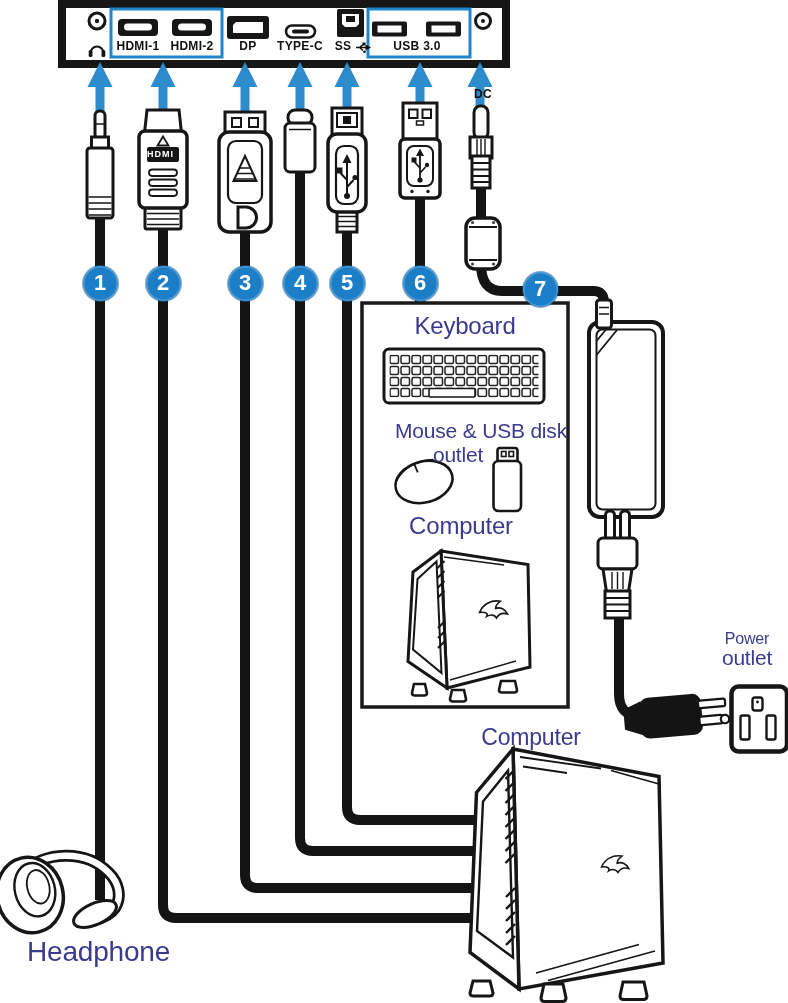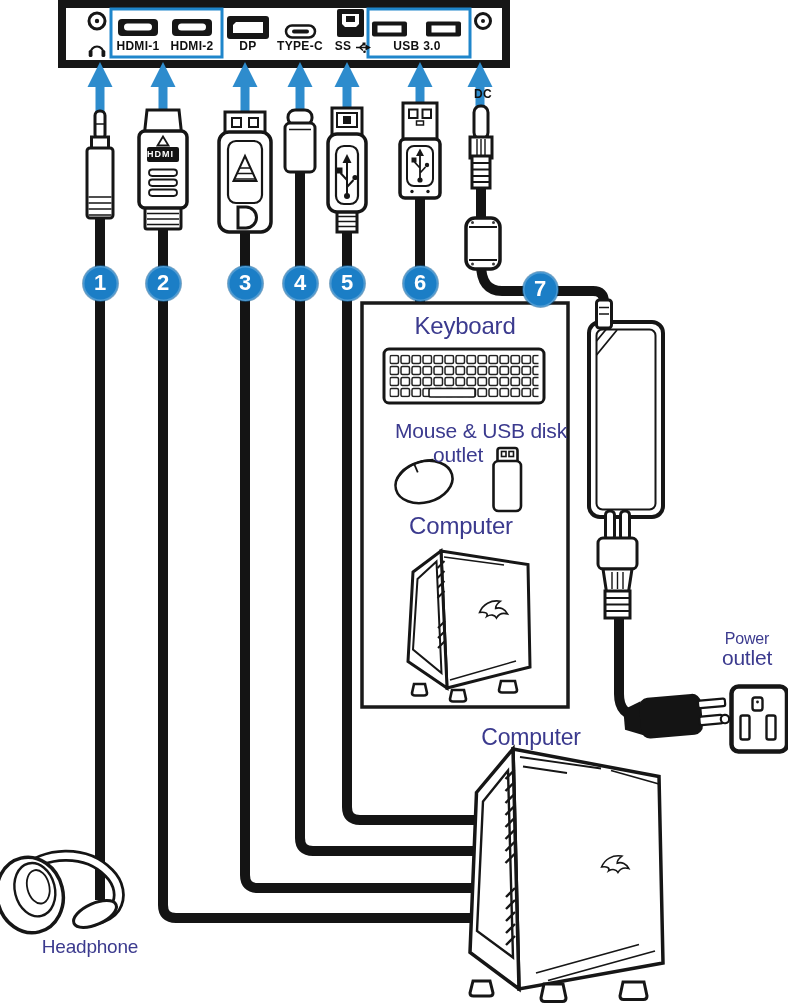--- a/index.html
+++ b/index.html
@@ -307,15 +307,15 @@
 <div class="num" style="left:402.5px;top:265.5px;">6</div>
 <div class="num" style="left:522.5px;top:271.5px;">7</div>
 
 <span class="indigo" style="left:363px;top:312px;width:204px;font-size:24px;">Keyboard</span>
 <span class="indigo" style="left:363px;top:419px;width:204px;font-size:21px;padding-left:16px;">Mouse &amp; USB disk</span>
 <span class="indigo" style="left:363px;top:443px;width:190px;font-size:21px;">outlet</span>
 <span class="indigo" style="left:363px;top:512px;width:196px;font-size:24px;">Computer</span>
 <span class="indigo" style="left:440px;top:724px;width:182px;font-size:23px;">Computer</span>
 <span class="indigo" style="left:706px;top:630px;width:82px;font-size:16px;">Power</span>
 <span class="indigo" style="left:706px;top:626px;width:82px;font-size:21px;margin-top:20px;">outlet</span>
-<span class="indigo" style="left:10px;top:936px;width:160px;font-size:19px;text-align:center;">Headphone</span>
+<span class="indigo" style="left:10px;top:936px;width:160px;font-size:28px;text-align:right;">Headphone</span>
 
 </div>
 
 </body></html>

